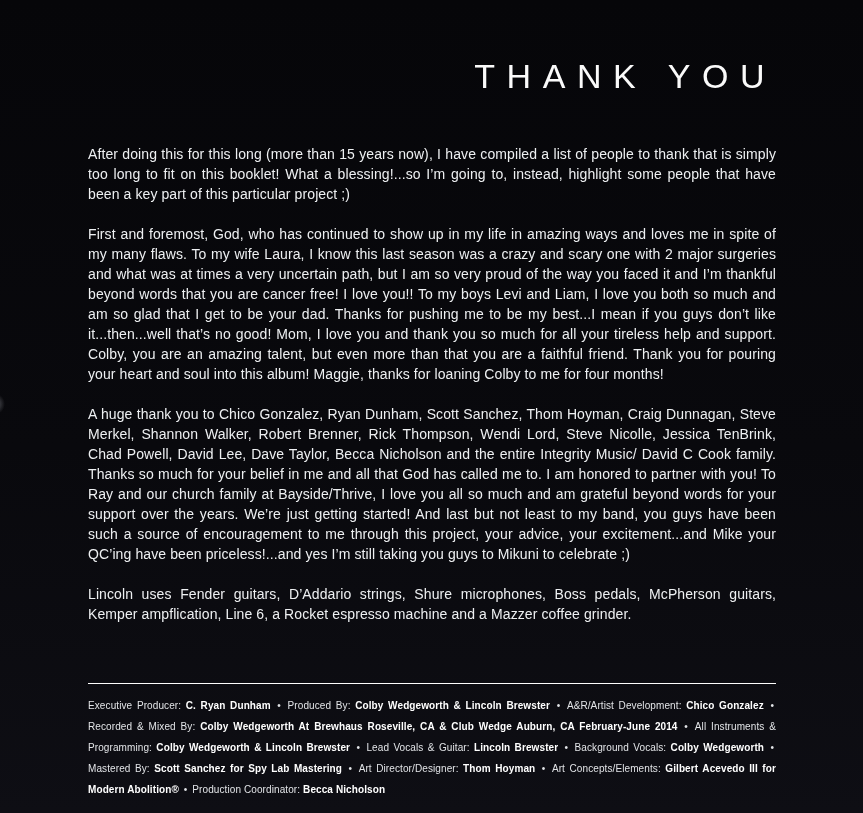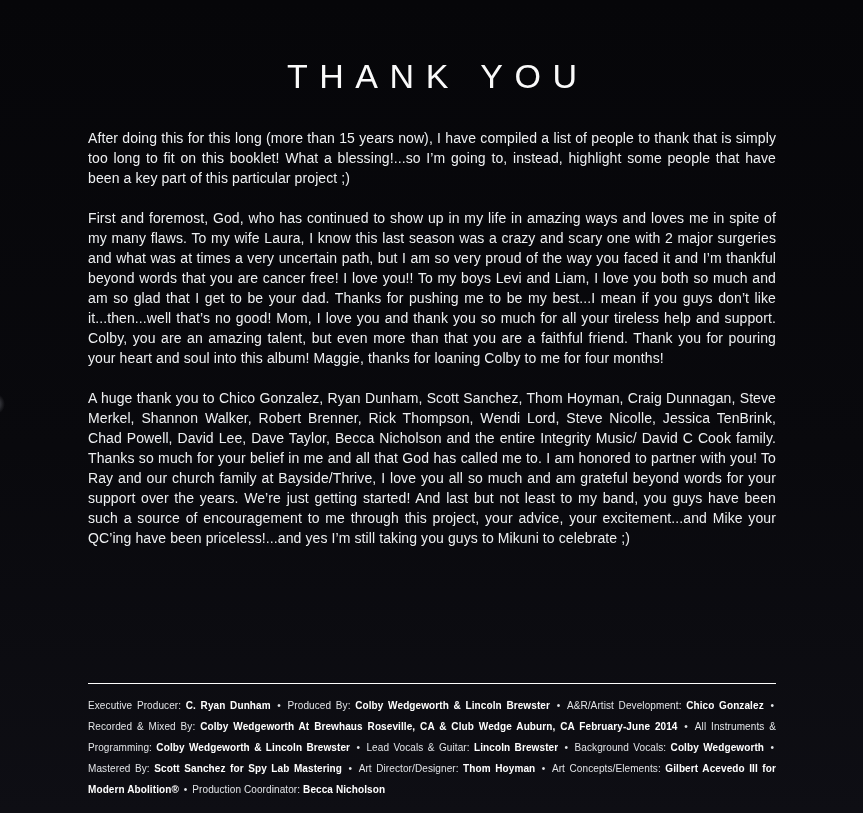--- a/index.html
+++ b/index.html
@@ -20,31 +20,31 @@
   }
   .page {
     position: relative;
     width: 863px; height: 813px;
     background: linear-gradient(180deg, var(--bg-top) 0%, #09090d 55%, var(--bg-bottom) 100%);
     overflow: hidden;
   }
   .page-title {
     position: absolute;
     top: 57px; left: 88px; width: 688px;
-    text-align: center;
+    text-align: right;
     color: var(--title);
     font-size: 34px;
     font-weight: 300;
     letter-spacing: 0.34em;
     text-indent: 0.34em;
     font-family: "Liberation Sans", sans-serif;
   }
   .body-text {
     position: absolute;
-    top: 128px; left: 88px; width: 688px;
+    top: 144px; left: 88px; width: 688px;
     color: var(--text);
     font-size: 14px;
     line-height: 20px;
     text-align: justify;
     letter-spacing: 0.1px;
   }
   .body-text p { margin-bottom: 20px; }
   .divider {
     position: absolute;
     top: 683px; left: 88px; width: 688px;
@@ -74,20 +74,21 @@
 <body>
 
 <div class="page">
 
   <h1 class="page-title">THANK YOU</h1>
 
   <div class="body-text">
     <p>After doing this for this long (more than 15 years now), I have compiled a list of people to thank that is simply too long to fit on this booklet! What a blessing!...so I’m going to, instead, highlight some people that have been a key part of this particular project ;)</p>
     <p>First and foremost, God, who has continued to show up in my life in amazing ways and loves me in spite of my many flaws. To my wife Laura, I know this last season was a crazy and scary one with 2 major surgeries and what was at times a very uncertain path, but I am so very proud of the way you faced it and I’m thankful beyond words that you are cancer free! I love you!! To my boys Levi and Liam, I love you both so much and am so glad that I get to be your dad. Thanks for pushing me to be my best...I mean if you guys don’t like it...then...well that’s no good! Mom, I love you and thank you so much for all your tireless help and support. Colby, you are an amazing talent, but even more than that you are a faithful friend. Thank you for pouring your heart and soul into this album! Maggie, thanks for loaning Colby to me for four months!</p>
     <p>A huge thank you to Chico Gonzalez, Ryan Dunham, Scott Sanchez, Thom Hoyman, Craig Dunnagan, Steve Merkel, Shannon Walker, Robert Brenner, Rick Thompson, Wendi Lord, Steve Nicolle, Jessica TenBrink, Chad Powell, David Lee, Dave Taylor, Becca Nicholson and the entire Integrity Music/ David C Cook family. Thanks so much for your belief in me and all that God has called me to. I am honored to partner with you! To Ray and our church family at Bayside/Thrive, I love you all so much and am grateful beyond words for your support over the years. We’re just getting started! And last but not least to my band, you guys have been such a source of encouragement to me through this project, your advice, your excitement...and Mike your QC’ing have been priceless!...and yes I’m still taking you guys to Mikuni to celebrate ;)</p>
+    <p>Lincoln uses Fender guitars, D’Addario strings, Shure microphones, Boss pedals, McPherson guitars, Kemper ampflication, Line 6, a Rocket espresso machine and a Mazzer coffee grinder.</p>
   </div>
 
   <div class="divider"></div>
 
   <div class="credits"><span class="credit-label">Executive Producer: </span><span class="credit-value">C. Ryan Dunham</span><span class="credit-sep"> • </span><span class="credit-label">Produced By: </span><span class="credit-value">Colby Wedgeworth &amp; Lincoln Brewster</span><span class="credit-sep"> • </span><span class="credit-label">A&amp;R/Artist Development: </span><span class="credit-value">Chico Gonzalez</span><span class="credit-sep"> • </span><span class="credit-label">Recorded &amp; Mixed By: </span><span class="credit-value">Colby Wedgeworth At Brewhaus Roseville, CA &amp; Club Wedge Auburn, CA February-June 2014</span><span class="credit-sep"> • </span><span class="credit-label">All Instruments &amp; Programming: </span><span class="credit-value">Colby Wedgeworth &amp; Lincoln Brewster</span><span class="credit-sep"> • </span><span class="credit-label">Lead Vocals &amp; Guitar: </span><span class="credit-value">Lincoln Brewster</span><span class="credit-sep"> • </span><span class="credit-label">Background Vocals: </span><span class="credit-value">Colby Wedgeworth</span><span class="credit-sep"> • </span><span class="credit-label">Mastered By: </span><span class="credit-value">Scott Sanchez for Spy Lab Mastering</span><span class="credit-sep"> • </span><span class="credit-label">Art Director/Designer: </span><span class="credit-value">Thom Hoyman</span><span class="credit-sep"> • </span><span class="credit-label">Art Concepts/Elements: </span><span class="credit-value">Gilbert Acevedo III for Modern Abolition®</span><span class="credit-sep"> • </span><span class="credit-label">Production Coordinator: </span><span class="credit-value">Becca Nicholson</span></div>
 
   <div class="edge-mark"></div>
 
 </div>
 

